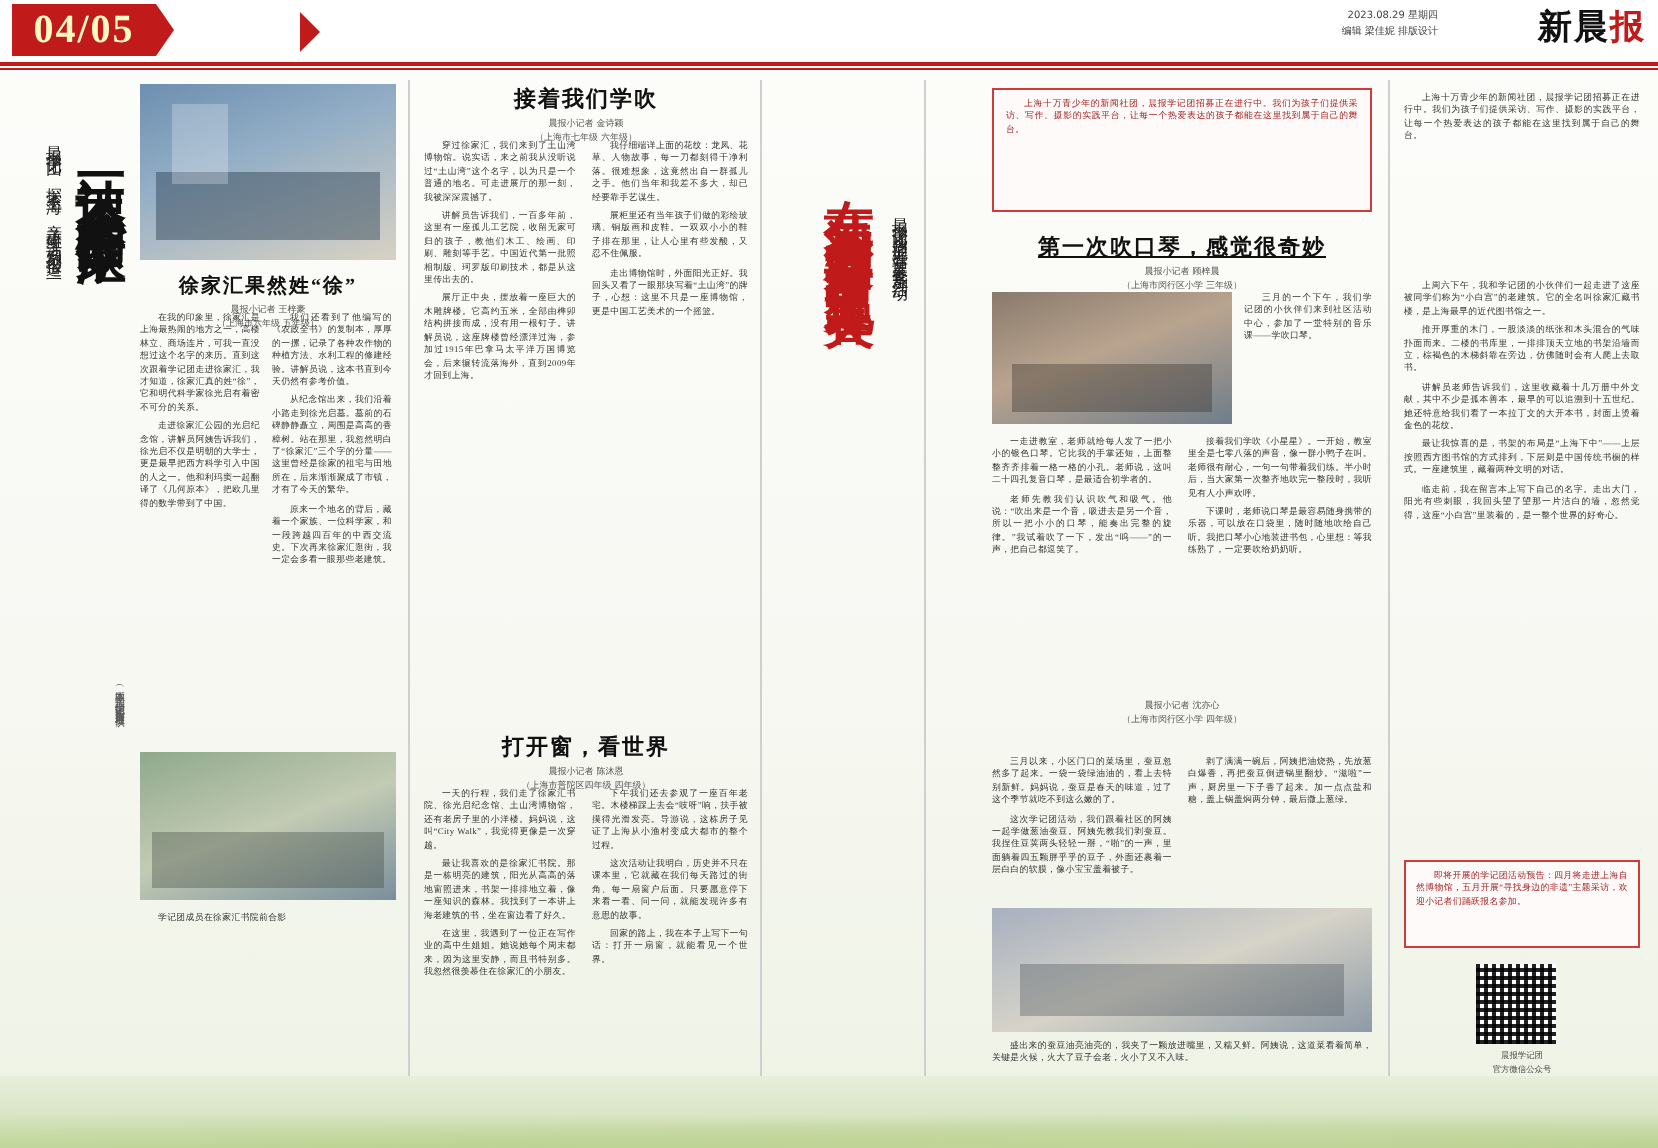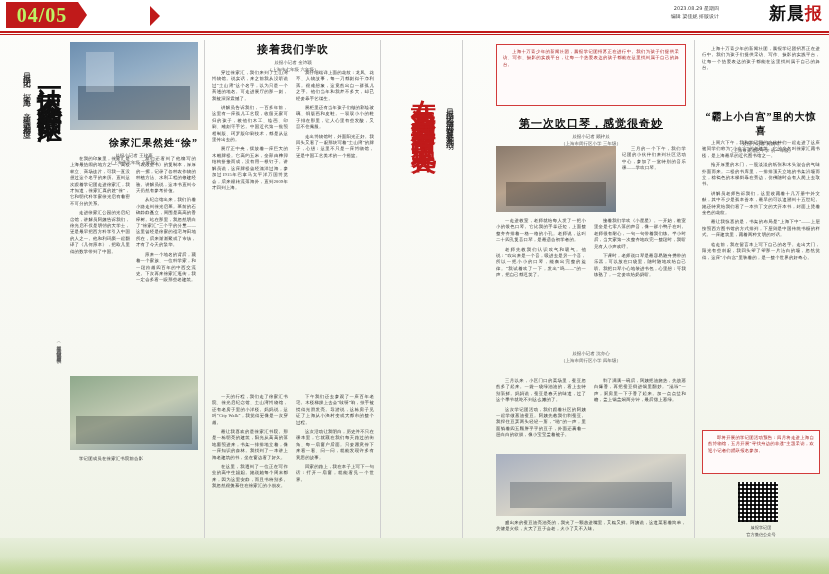--- a/index.html
+++ b/index.html
@@ -14,21 +14,21 @@
     background:linear-gradient(180deg,#fdfdfb 0%,#f7f8f2 60%,#eef2e4 100%);
     box-sizing:border-box;
   }
   
   .masthead{
     position:absolute;left:0;top:0;width:829px;height:32px;
     background:#ffffff;
   }
   .mast-num{
     position:absolute;left:6px;top:2px;width:72px;height:26px;
-    background:#c01a1a;color:#bef264;font-size:20px;font-weight:bold;
+    background:#c01a1a;color:#fef9c3;font-size:20px;font-weight:bold;
     letter-spacing:1px;text-align:center;line-height:26px;
     font-family:"Liberation Serif",serif;
   }
   .mast-num:after{
     content:"";position:absolute;right:-9px;top:0;
     border-left:9px solid #c01a1a;border-top:13px solid transparent;border-bottom:13px solid transparent;
   }
   .mast-title{
     position:absolute;left:88px;top:3px;font-size:21px;font-weight:bold;
     color:#111;font-family:"Liberation Serif",serif;letter-spacing:2px;
@@ -123,21 +123,21 @@
     <div class="vert byline-v" style="position:absolute;right:4px;top:300px;height:150px;">（本版图片均由学记团指导老师提供）</div>
   </div>
 
   <div class="photo" style="left:70px;top:42px;width:128px;height:88px;
        background:linear-gradient(160deg,#6d8fb0 0%,#93aec6 40%,#d8d2c4 100%);">
     <div style="position:absolute;left:8px;top:44px;width:112px;height:34px;background:rgba(40,60,80,.45);"></div>
     <div style="position:absolute;left:16px;top:10px;width:28px;height:40px;background:rgba(255,255,255,.25);"></div>
   </div>
 
   <div class="col" style="left:70px;top:136px;width:128px;">
-    <div class="h-title" style="font-size:10px;letter-spacing:1px;text-align:right;">徐家汇果然姓“徐”</div>
+    <div class="h-title" style="font-size:10px;letter-spacing:1px;">徐家汇果然姓“徐”</div>
     <div class="h-by" style="margin-top:2px;white-space:pre-line;">晨报小记者  王梓豪
 （上海市六年级  五年级）</div>
   </div>
 
   <div class="col body" style="left:70px;top:156px;width:60px;height:215px;">
     <p>在我的印象里，徐家汇是上海最热闹的地方之一，高楼林立、商场连片，可我一直没想过这个名字的来历。直到这次跟着学记团走进徐家汇，我才知道，徐家汇真的姓“徐”，它和明代科学家徐光启有着密不可分的关系。</p>
     <p>走进徐家汇公园的光启纪念馆，讲解员阿姨告诉我们，徐光启不仅是明朝的大学士，更是最早把西方科学引入中国的人之一。他和利玛窦一起翻译了《几何原本》，把欧几里得的数学带到了中国。</p>
   </div>
   <div class="col body" style="left:136px;top:156px;width:60px;height:215px;">
     <p>我们还看到了他编写的《农政全书》的复制本，厚厚的一摞，记录了各种农作物的种植方法、水利工程的修建经验。讲解员说，这本书直到今天仍然有参考价值。</p>
@@ -164,20 +164,25 @@
     <p>穿过徐家汇，我们来到了土山湾博物馆。说实话，来之前我从没听说过“土山湾”这个名字，以为只是一个普通的地名。可走进展厅的那一刻，我被深深震撼了。</p>
     <p>讲解员告诉我们，一百多年前，这里有一座孤儿工艺院，收留无家可归的孩子，教他们木工、绘画、印刷、雕刻等手艺。中国近代第一批照相制版、珂罗版印刷技术，都是从这里传出去的。</p>
     <p>展厅正中央，摆放着一座巨大的木雕牌楼。它高约五米，全部由榫卯结构拼接而成，没有用一根钉子。讲解员说，这座牌楼曾经漂洋过海，参加过1915年巴拿马太平洋万国博览会，后来辗转流落海外，直到2009年才回到上海。</p>
   </div>
   <div class="col body" style="left:296px;top:70px;width:78px;height:290px;">
     <p>我仔细端详上面的花纹：龙凤、花草、人物故事，每一刀都刻得干净利落。很难想象，这竟然出自一群孤儿之手。他们当年和我差不多大，却已经要靠手艺谋生。</p>
     <p>展柜里还有当年孩子们做的彩绘玻璃、铜版画和皮鞋。一双双小小的鞋子排在那里，让人心里有些发酸，又忍不住佩服。</p>
     <p>走出博物馆时，外面阳光正好。我回头又看了一眼那块写着“土山湾”的牌子，心想：这里不只是一座博物馆，更是中国工艺美术的一个摇篮。</p>
   </div>
 
+  <div class="col" style="left:212px;top:366px;width:162px;">
+    <div class="h-title" style="font-size:11px;letter-spacing:1px;">打开窗，看世界</div>
+    <div class="h-by" style="margin-top:2px;white-space:pre-line;">晨报小记者  陈沐恩
+（上海市普陀区四年级  四年级）</div>
+  </div>
   <div class="col body" style="left:212px;top:394px;width:76px;height:140px;">
     <p>一天的行程，我们走了徐家汇书院、徐光启纪念馆、土山湾博物馆，还有老房子里的小洋楼。妈妈说，这叫“City Walk”，我觉得更像是一次穿越。</p>
     <p>最让我喜欢的是徐家汇书院。那是一栋明亮的建筑，阳光从高高的落地窗照进来，书架一排排地立着，像一座知识的森林。我找到了一本讲上海老建筑的书，坐在窗边看了好久。</p>
     <p>在这里，我遇到了一位正在写作业的高中生姐姐。她说她每个周末都来，因为这里安静，而且书特别多。我忽然很羡慕住在徐家汇的小朋友。</p>
   </div>
   <div class="col body" style="left:296px;top:394px;width:78px;height:140px;">
     <p>下午我们还去参观了一座百年老宅。木楼梯踩上去会“吱呀”响，扶手被摸得光滑发亮。导游说，这栋房子见证了上海从小渔村变成大都市的整个过程。</p>
     <p>这次活动让我明白，历史并不只在课本里，它就藏在我们每天路过的街角、每一扇窗户后面。只要愿意停下来看一看、问一问，就能发现许多有意思的故事。</p>
     <p>回家的路上，我在本子上写下一句话：打开一扇窗，就能看见一个世界。</p>
   </div>
@@ -239,25 +244,20 @@
   <div class="col body" style="left:496px;top:520px;width:190px;height:16px;">
     <p>盛出来的蚕豆油亮油亮的，我夹了一颗放进嘴里，又糯又鲜。阿姨说，这道菜看着简单，关键是火候，火大了豆子会老，火小了又不入味。</p>
   </div>
 
   <div class="vline" style="left:694px;top:40px;height:500px;"></div>
 
   <div class="col body" style="left:702px;top:46px;width:118px;height:50px;">
     <p>上海十万青少年的新闻社团，晨报学记团招募正在进行中。我们为孩子们提供采访、写作、摄影的实践平台，让每一个热爱表达的孩子都能在这里找到属于自己的舞台。</p>
   </div>
 
-  <div class="col" style="left:702px;top:110px;width:118px;">
-    <div class="h-title" style="font-size:10px;letter-spacing:1px;">“霸上小白宫”里的大惊喜</div>
-    <div class="h-by" style="margin-top:2px;white-space:pre-line;">晨报小记者  黄婉晴
-（上海市黄浦区中学  初一年级）</div>
-  </div>
 
   <div class="col body" style="left:702px;top:140px;width:118px;height:300px;">
     <p>上周六下午，我和学记团的小伙伴们一起走进了这座被同学们称为“小白宫”的老建筑。它的全名叫徐家汇藏书楼，是上海最早的近代图书馆之一。</p>
     <p>推开厚重的木门，一股淡淡的纸张和木头混合的气味扑面而来。二楼的书库里，一排排顶天立地的书架沿墙而立，棕褐色的木梯斜靠在旁边，仿佛随时会有人爬上去取书。</p>
     <p>讲解员老师告诉我们，这里收藏着十几万册中外文献，其中不少是孤本善本，最早的可以追溯到十五世纪。她还特意给我们看了一本拉丁文的大开本书，封面上烫着金色的花纹。</p>
     <p>最让我惊喜的是，书架的布局是“上海下中”——上层按照西方图书馆的方式排列，下层则是中国传统书橱的样式。一座建筑里，藏着两种文明的对话。</p>
     <p>临走前，我在留言本上写下自己的名字。走出大门，阳光有些刺眼，我回头望了望那一片洁白的墙，忽然觉得，这座“小白宫”里装着的，是一整个世界的好奇心。</p>
   </div>
 
   <div class="redbox" style="left:702px;top:430px;width:118px;height:44px;padding:4px 5px;">

